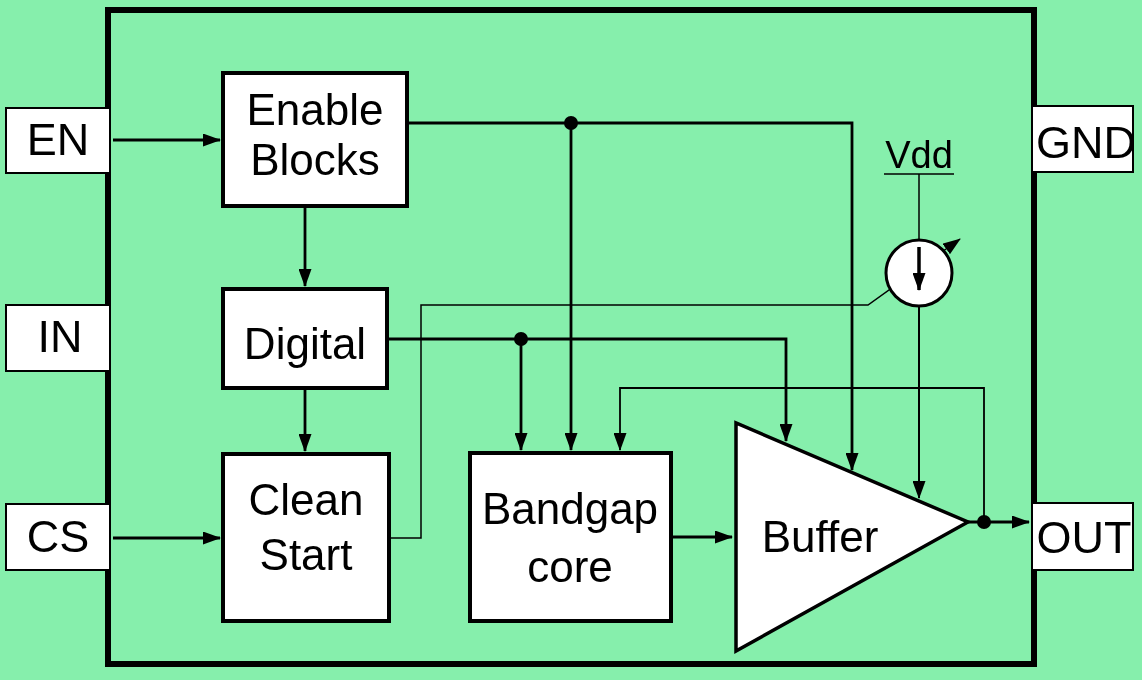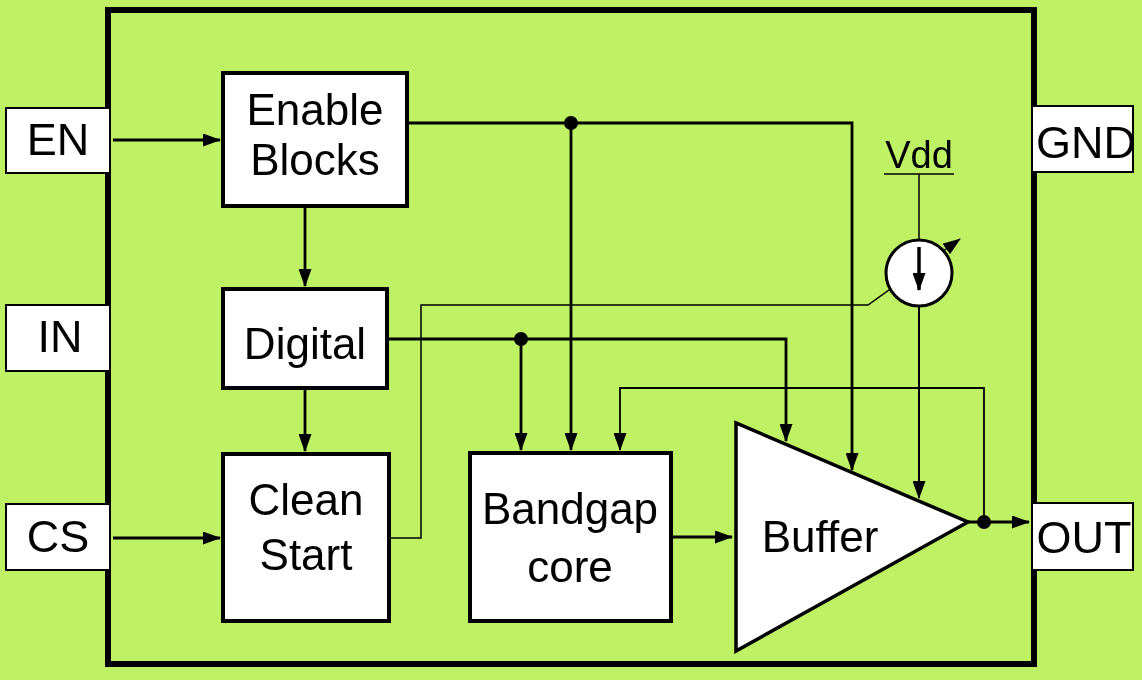--- a/index.html
+++ b/index.html
@@ -4,21 +4,21 @@
 <style>
   html, body {
     margin: 0;
     padding: 0;
     background: #ffffff;
   }
   .stage {
     position: relative;
     width: 1142px;
     height: 680px;
-    background: #bef264;
+    background: #86efac;
     font-family: "Liberation Sans", sans-serif;
     text-decoration: underline;
   }
   svg { display: block; }
   text {
     font-family: "Liberation Sans", sans-serif;
     fill: #000000;
   }
   .pin-label   { font-size: 45px; }
   .block-label { font-size: 44px; }

